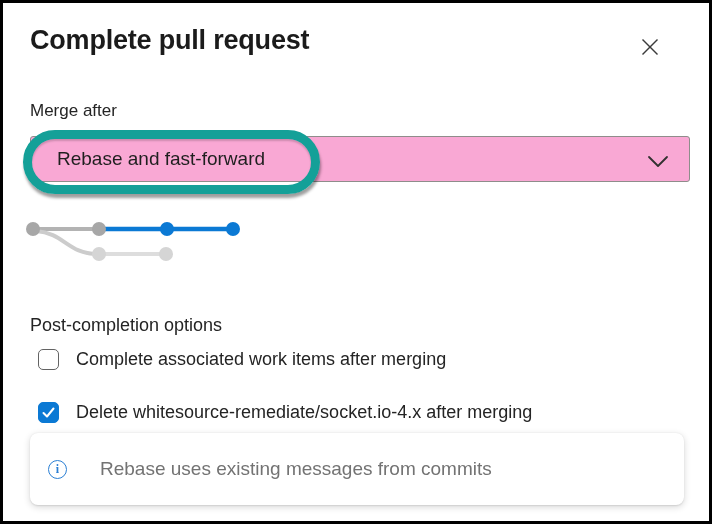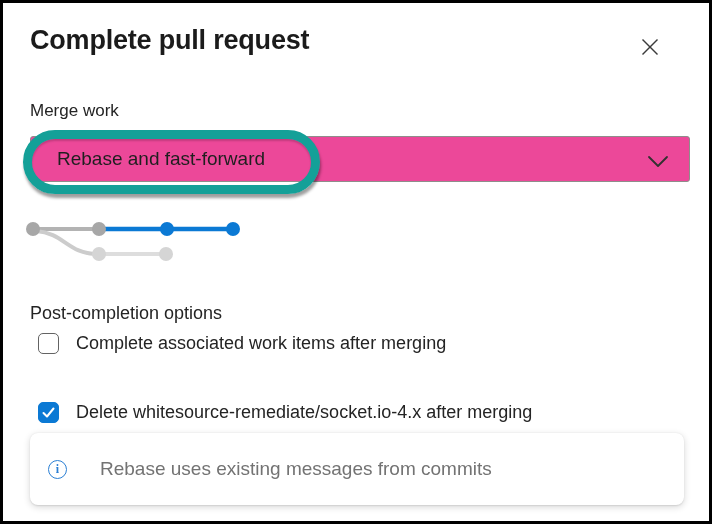--- a/index.html
+++ b/index.html
@@ -18,44 +18,44 @@
     display:flex; align-items:center; justify-content:center; cursor:pointer;
   }
 
   
   .merge-type-label {
     position:absolute; left:27px; top:98px; font-size:17px; color:#242424;
   }
   .dropdown {
     position:absolute; left:27px; top:133px; width:660px; height:46px;
     box-sizing:border-box; border:1px solid #8f8d8b; border-radius:3px;
-    background:#ec4899; display:flex; align-items:center; cursor:pointer;
+    background:#f9a8d4; display:flex; align-items:center; cursor:pointer;
   }
   .dropdown-text { padding-left:26px; font-size:19px; color:#1f1f1f; }
   .dropdown-chevron { position:absolute; right:20px; top:17px; }
 
   
   .annotation-oval {
     position:absolute; left:20px; top:127px; width:297px; height:64px;
     box-sizing:border-box; border:9px solid #14a098; border-radius:34px;
     box-shadow:1px 4px 3px rgba(0,0,0,0.38), inset 0 2px 2px rgba(0,0,0,0.18);
     pointer-events:none;
   }
 
   
   .merge-graph { position:absolute; left:23px; top:218px; width:215px; height:45px; }
 
   
   .section-heading {
-    position:absolute; left:27px; top:300px; font-size:18px; color:#242424;
+    position:absolute; left:27px; top:312px; font-size:18px; color:#242424;
   }
   .option-row {
     position:absolute; left:35px; display:flex; align-items:center; gap:17px;
   }
-  .option-row.row-0 { top:330px; }
+  .option-row.row-0 { top:346px; }
   .option-row.row-1 { top:387px;margin-top:12px; }
   .checkbox {
     width:21px; height:21px; box-sizing:border-box; flex:none;
     border:1.5px solid #636363; border-radius:5px; background:#ffffff;
     display:flex; align-items:center; justify-content:center; cursor:pointer;
   }
   .checkbox svg { display:none; }
   .checkbox.checked { background:#0b79d4; border-color:#0b79d4; }
   .checkbox.checked svg { display:block; }
   .option-label { font-size:18px; color:#242424; cursor:pointer; }
@@ -84,21 +84,21 @@
 
   <div class="close-btn">
     <span>
       <svg width="24" height="24" viewBox="0 0 24 24">
         <line x1="4.5" y1="4.5" x2="19.5" y2="19.5" stroke="#3b3b3b" stroke-width="1.4"></line>
         <line x1="19.5" y1="4.5" x2="4.5" y2="19.5" stroke="#3b3b3b" stroke-width="1.4"></line>
       </svg>
     </span>
   </div>
 
-  <div class="merge-type-label">Merge work</div>
+  <div class="merge-type-label">Merge after</div>
 
   <div class="dropdown">
     <span class="dropdown-text">Rebase and fast-forward</span>
     <span class="dropdown-chevron">
       <svg width="22" height="13" viewBox="0 0 22 13">
         <path d="M2 2 L11 11 L20 2" fill="none" stroke="#323130" stroke-width="1.8" stroke-linecap="round" stroke-linejoin="round"></path>
       </svg>
     </span>
   </div>
 

